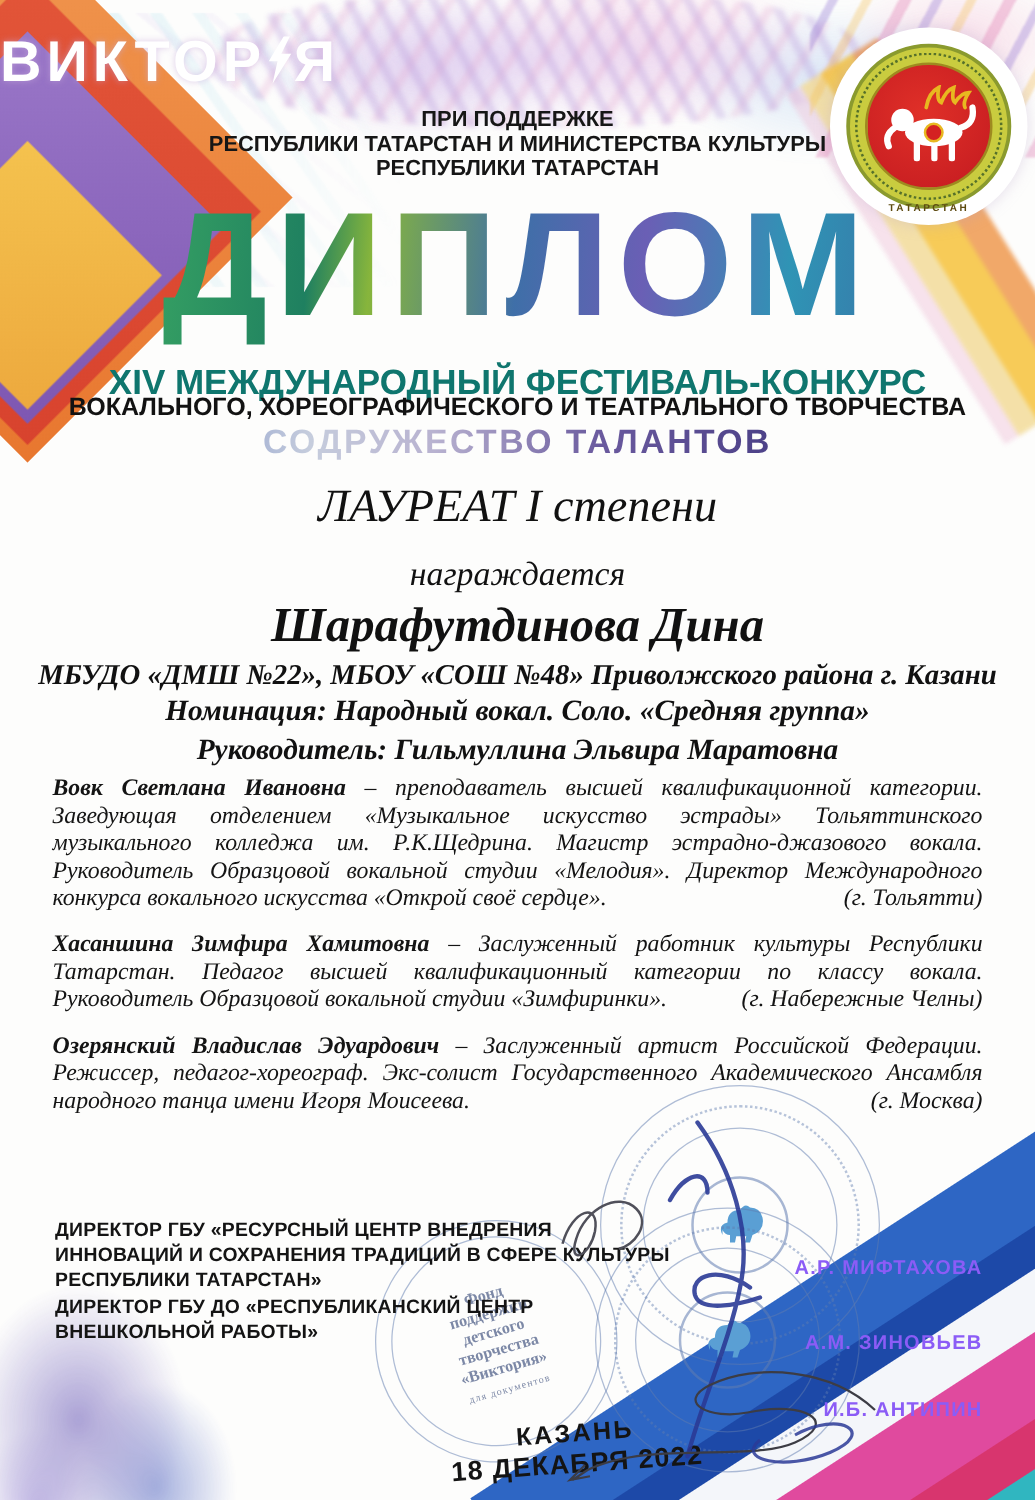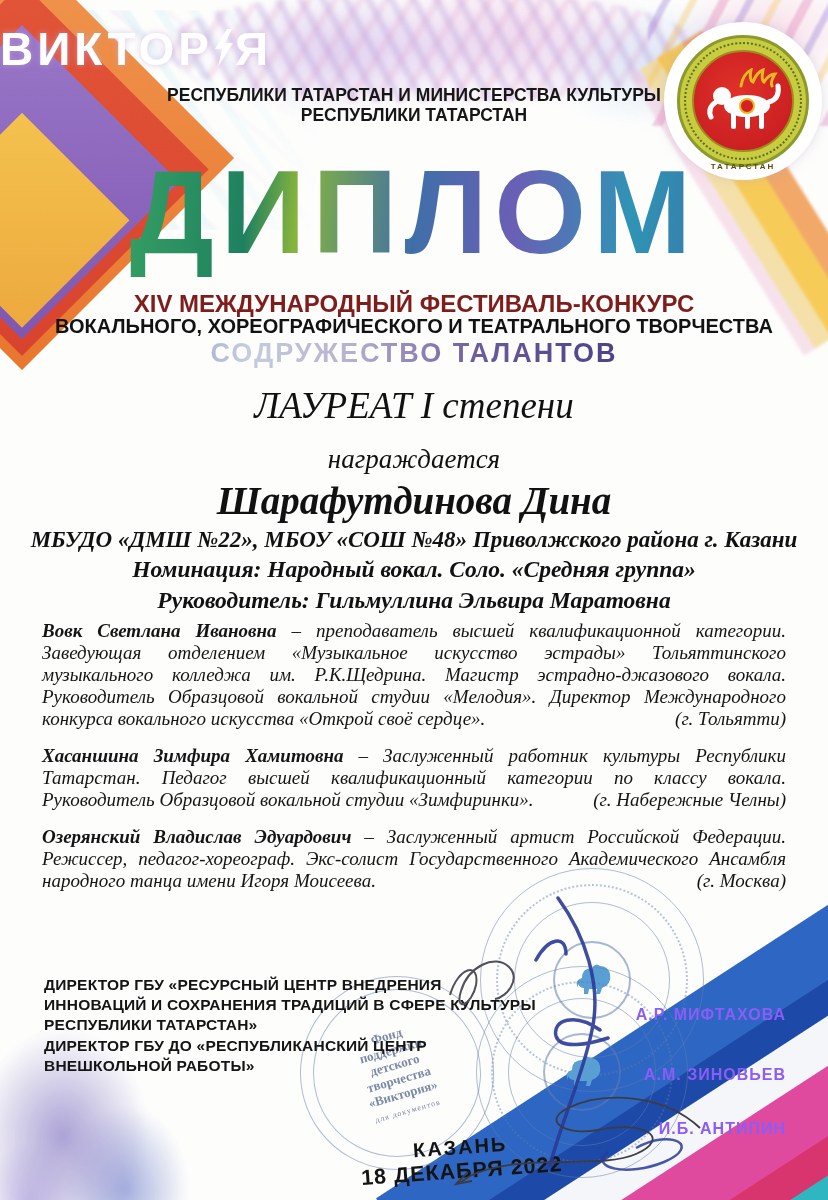--- a/index.html
+++ b/index.html
@@ -65,21 +65,21 @@
         font-family:"Liberation Sans",sans-serif;font-weight:bold;font-size:46px;letter-spacing:4px;color:#fff;
         text-shadow:0 0 6px rgba(200,170,220,.6);}
   .logo svg{vertical-align:-2px;}
   .support{position:absolute;top:86px;left:0;right:0;text-align:center;z-index:2;
            font-family:"Liberation Sans",sans-serif;font-weight:bold;font-size:17.5px;line-height:19.5px;color:#161616;}
   .diploma-title{position:absolute;top:148px;left:0;right:0;margin:0;text-align:center;
       font-family:"Liberation Sans",sans-serif;font-weight:800;font-size:118px;letter-spacing:7px;line-height:1.1;
       background:linear-gradient(95deg,#2e9358 0%,#37a263 14%,#1f8060 30%,#87b53c 36%,#3f6fa8 50%,#6a5fb5 62%,#2f94b5 76%,#3b6fa5 90%,#2e86a8 100%);
       -webkit-background-clip:text;background-clip:text;-webkit-text-fill-color:transparent;color:transparent;}
   .fest1{position:absolute;top:290px;left:0;right:0;text-align:center;
-         font-family:"Liberation Sans",sans-serif;font-weight:bold;font-size:24px;color:#7f1d1d;}
+         font-family:"Liberation Sans",sans-serif;font-weight:bold;font-size:28px;color:#0f766e;}
   .fest2{position:absolute;top:315px;left:0;right:0;text-align:center;
          font-family:"Liberation Sans",sans-serif;font-weight:bold;font-size:20px;color:#121212;}
   .festname{position:absolute;top:338px;left:0;right:0;text-align:center;
       font-family:"Liberation Sans",sans-serif;font-weight:bold;font-size:27px;letter-spacing:2px;
       background:linear-gradient(90deg,#5577c0 0%,#7e92c8 16%,#c6cddd 30%,#b8b2d0 42%,#6a5a9e 58%,#4a3f86 76%,#38316f 100%);
       -webkit-background-clip:text;background-clip:text;-webkit-text-fill-color:transparent;color:transparent;}
   .degree{position:absolute;top:384px;left:0;right:0;text-align:center;font-style:italic;font-size:37px;font-weight:500;}
   .awarded{position:absolute;top:444px;left:0;right:0;text-align:center;font-style:italic;font-size:27px;}
   .recipient{position:absolute;top:478px;left:0;right:0;text-align:center;font-style:italic;font-weight:600;font-size:39px;}
   .institution{position:absolute;top:527px;left:0;right:0;text-align:center;font-style:italic;font-weight:bold;font-size:23px;}
@@ -155,20 +155,21 @@
 
   <div class="content">
 
     <div class="logo">
       <span>ВИКТОР</span><svg width="22" height="38" viewBox="0 0 22 38">
           <polygon points="14,0 2,20 9,20 5,38 20,14 12,14 19,0" fill="#fff"></polygon>
         </svg><span>Я</span>
     </div>
 
     <div class="support">
+      <div>ПРИ ПОДДЕРЖКЕ</div>
       <div>РЕСПУБЛИКИ ТАТАРСТАН И МИНИСТЕРСТВА КУЛЬТУРЫ</div>
       <div>РЕСПУБЛИКИ ТАТАРСТАН</div>
     </div>
 
     <h1 class="diploma-title">ДИПЛОМ</h1>
 
     <div class="fest1">XIV МЕЖДУНАРОДНЫЙ ФЕСТИВАЛЬ-КОНКУРС</div>
     <div class="fest2">ВОКАЛЬНОГО, ХОРЕОГРАФИЧЕСКОГО И ТЕАТРАЛЬНОГО ТВОРЧЕСТВА</div>
     <div class="festname">СОДРУЖЕСТВО ТАЛАНТОВ</div>
 

